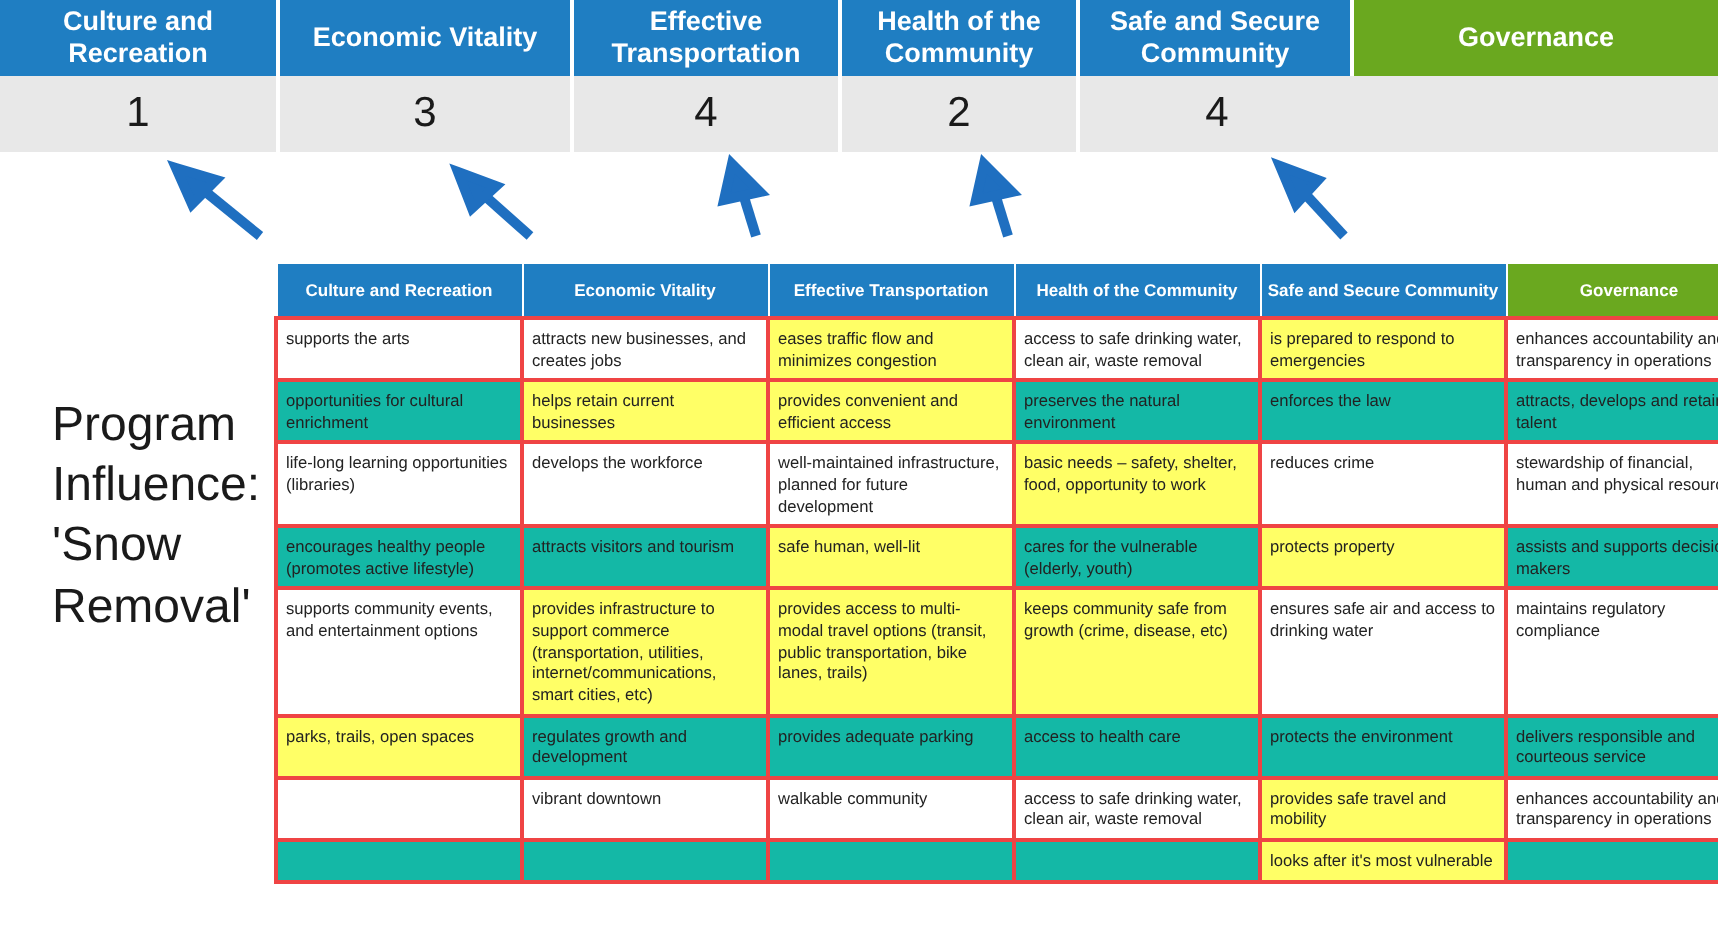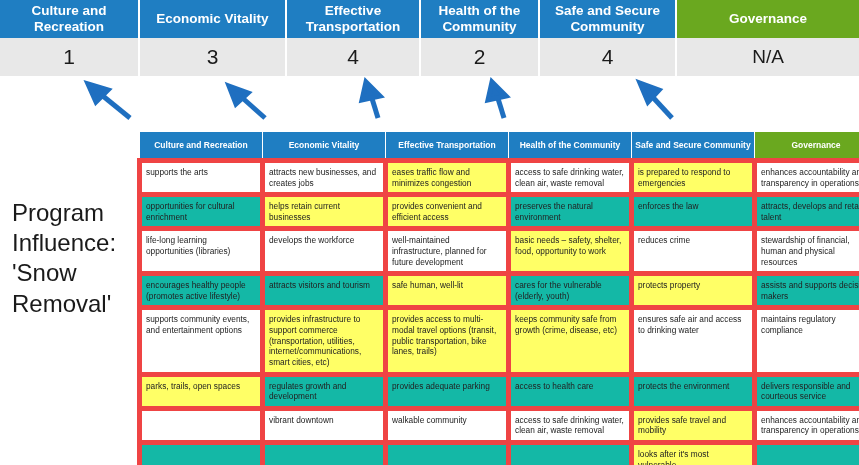--- a/index.html
+++ b/index.html
@@ -68,21 +68,21 @@
     position: absolute;
     left: 0;
     top: 76px;
     width: 859px;
     height: 56px;
   }
 
   
   #caption {
     position: absolute;
-    left: 12px;
+    left: 26px;
     top: 198px;
     width: 120px;
     font-size: 24px;
     color: #1a1a1a;
     line-height: 1.26;
     text-align: left;
   }
 
   
   #matrix {
@@ -106,21 +106,21 @@
     height: 20px;
   }
   #matrix th.gov {
     background: #6AA81F;
   }
   #matrix td {
     font-size: 8.3px;
     color: #222222;
     vertical-align: top;
     padding: 4px 4px;
-    border: 5px solid #ef4444;
+    border: 2px solid #ef4444;
     background: #ffffff;
     line-height: 1.28;
   }
   #matrix tr.alt td {
     background: #14b8a6;
   }
   #matrix td.hl {
     background: #FFFF66 !important;
   }
   .col-w { width: 118px; }
@@ -136,21 +136,20 @@
     <div class="top-cell top-blue" style="width: 137px; background: rgb(31, 126, 194);">Safe and Secure Community</div>
     <div class="top-cell top-green" style="width: 182px; background: rgb(106, 168, 31);">Governance</div>
   </div>
 
 <div id="score-band">
     <div class="score-cell" style="width: 140px;">1</div>
     <div class="score-cell" style="width: 147px;">3</div>
     <div class="score-cell" style="width: 134px;">4</div>
     <div class="score-cell" style="width: 119px;">2</div>
     <div class="score-cell" style="width: 137px;">4</div>
-    <div class="score-cell score-na" style="width: 182px;">N/A</div>
   </div>
 
 <svg id="arrows" viewBox="0 0 859 56" preserveAspectRatio="none">
   <g stroke="#1F6FC0" stroke-width="5" fill="#1F6FC0">
 
     <line x1="130" y1="42" x2="98" y2="16"></line>
     <polygon points="88,8 108,14 96,26"></polygon>
 
     <line x1="265" y1="42" x2="238" y2="18"></line>
     <polygon points="229,10 248,17 236,28"></polygon>

